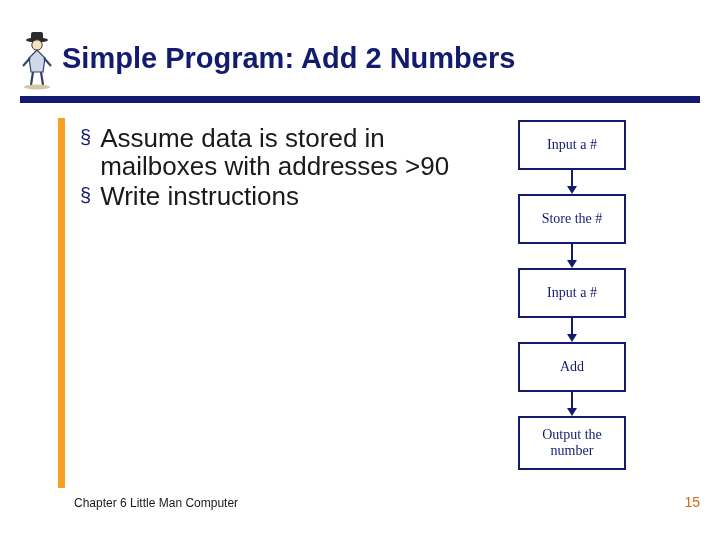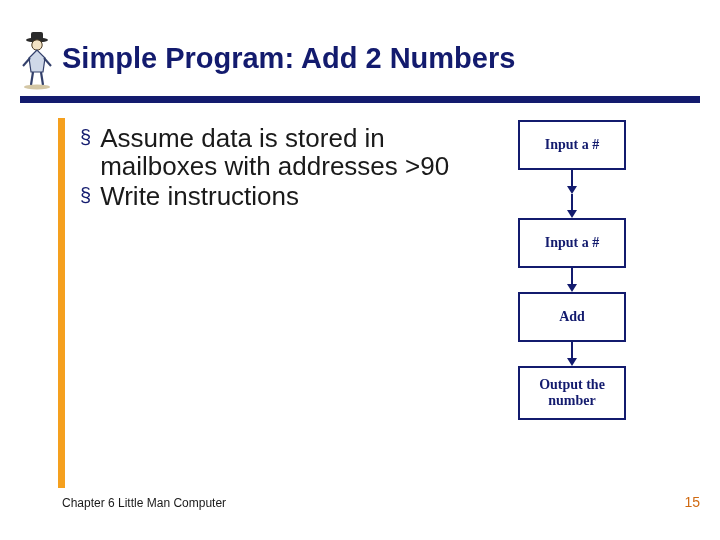--- a/index.html
+++ b/index.html
@@ -94,21 +94,21 @@
   .flow-box {
     width: 108px;
     min-height: 50px;
     border: 2px solid #131b6e;
     box-sizing: border-box;
     display: flex;
     align-items: center;
     justify-content: center;
     text-align: center;
     font-family: "Liberation Serif", serif;
-    font-weight: bold;
+    font-weight: normal;
     font-size: 14px;
     color: #131b6e;
     background: #ffffff;
     line-height: 1.15;
   }
   .flow-box.tall {
     min-height: 54px;
   }
   .connector {
     width: 108px;
@@ -130,21 +130,21 @@
     width: 0;
     height: 0;
     border-left: 5px solid transparent;
     border-right: 5px solid transparent;
     border-top: 8px solid #131b6e;
   }
 
   
   .footer-text {
     position: absolute;
-    left: 62px;
+    left: 74px;
     top: 496px;
     font-size: 12px;
     color: #1a1a1a;
   }
   .page-number {
     position: absolute;
     right: 20px;
     top: 494px;
     font-size: 14px;
     color: #d06a12;
@@ -191,20 +191,21 @@
       <span class="text">Write instructions</span>
     </div>
   </div>
 
   <div class="flow">
     <div class="flow-box">Input a #</div>
     <div class="connector">
       <div class="stem"></div>
         <div class="head"></div>
     </div>
+    <div class="flow-box">Store the #</div>
     <div class="connector">
       <div class="stem"></div>
         <div class="head"></div>
     </div>
     <div class="flow-box">Input a #</div>
     <div class="connector">
       <div class="stem"></div>
         <div class="head"></div>
     </div>
     <div class="flow-box">Add</div>

